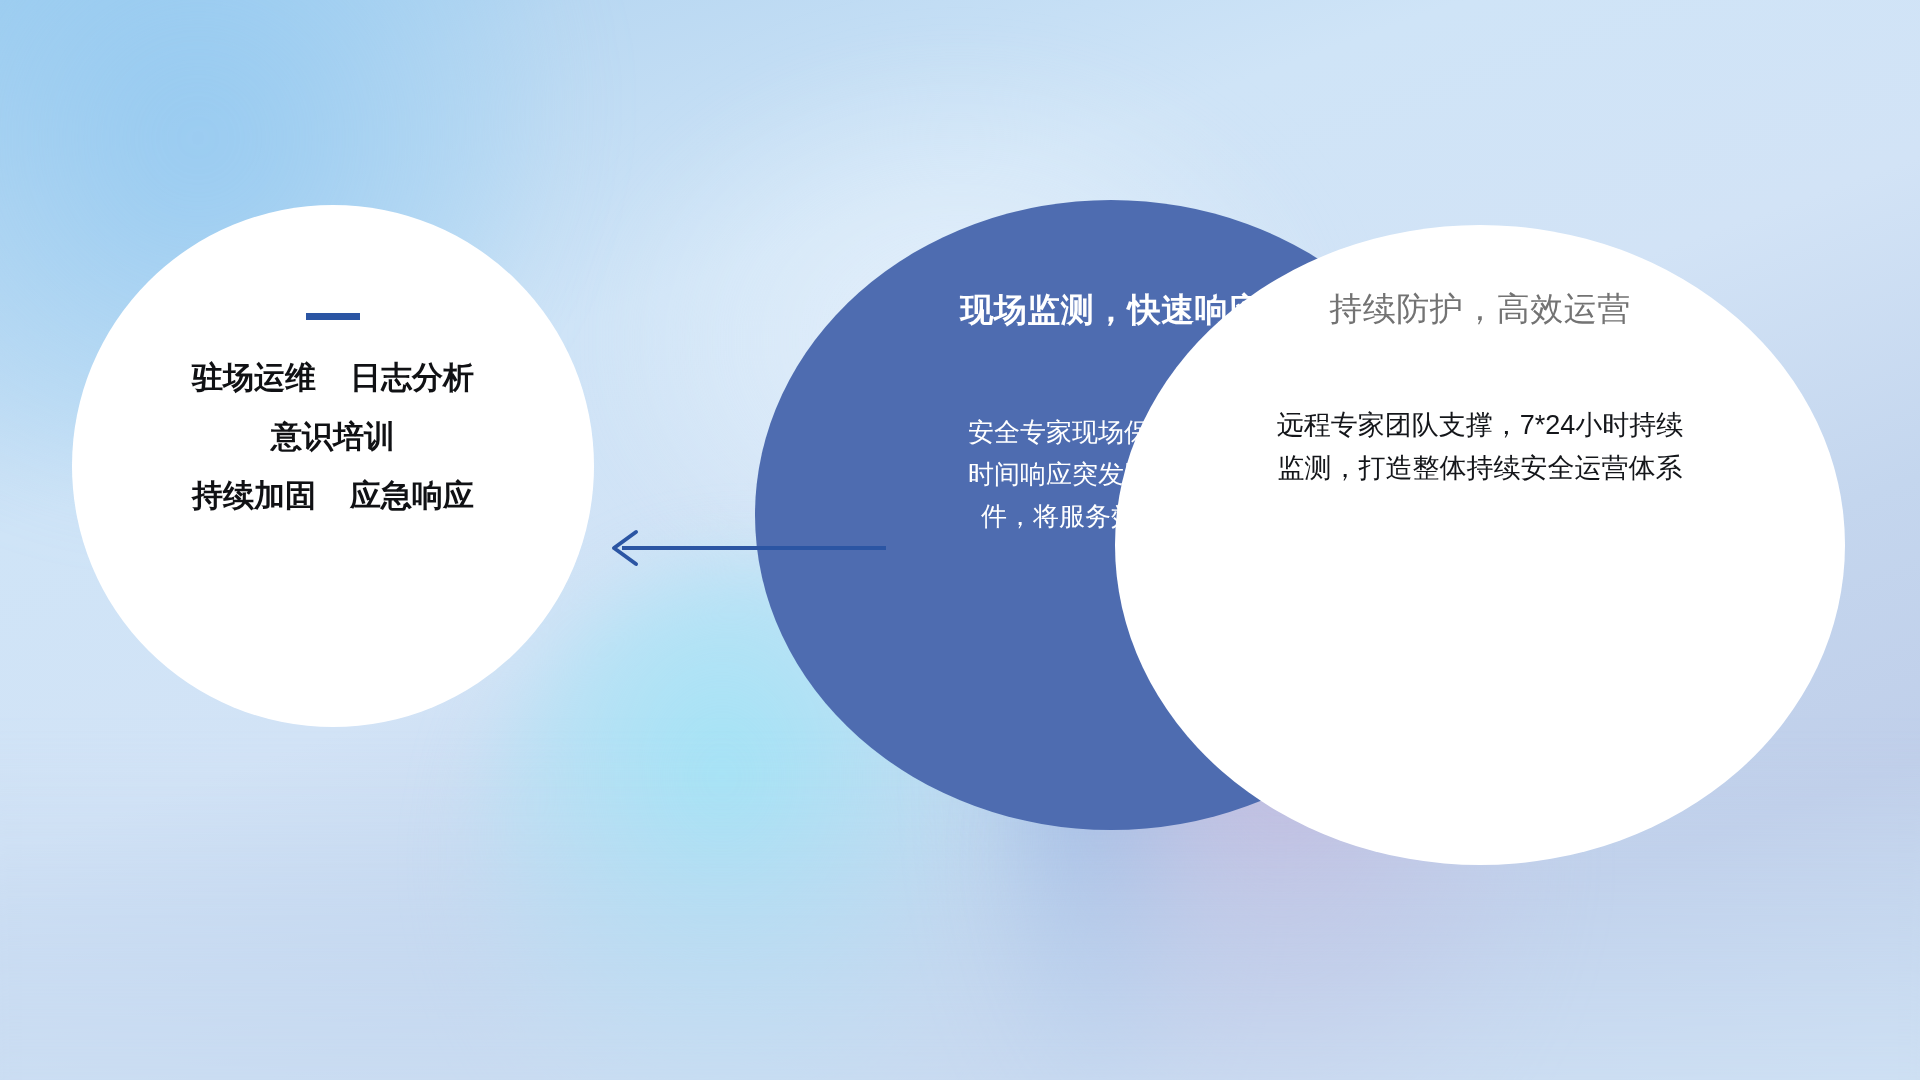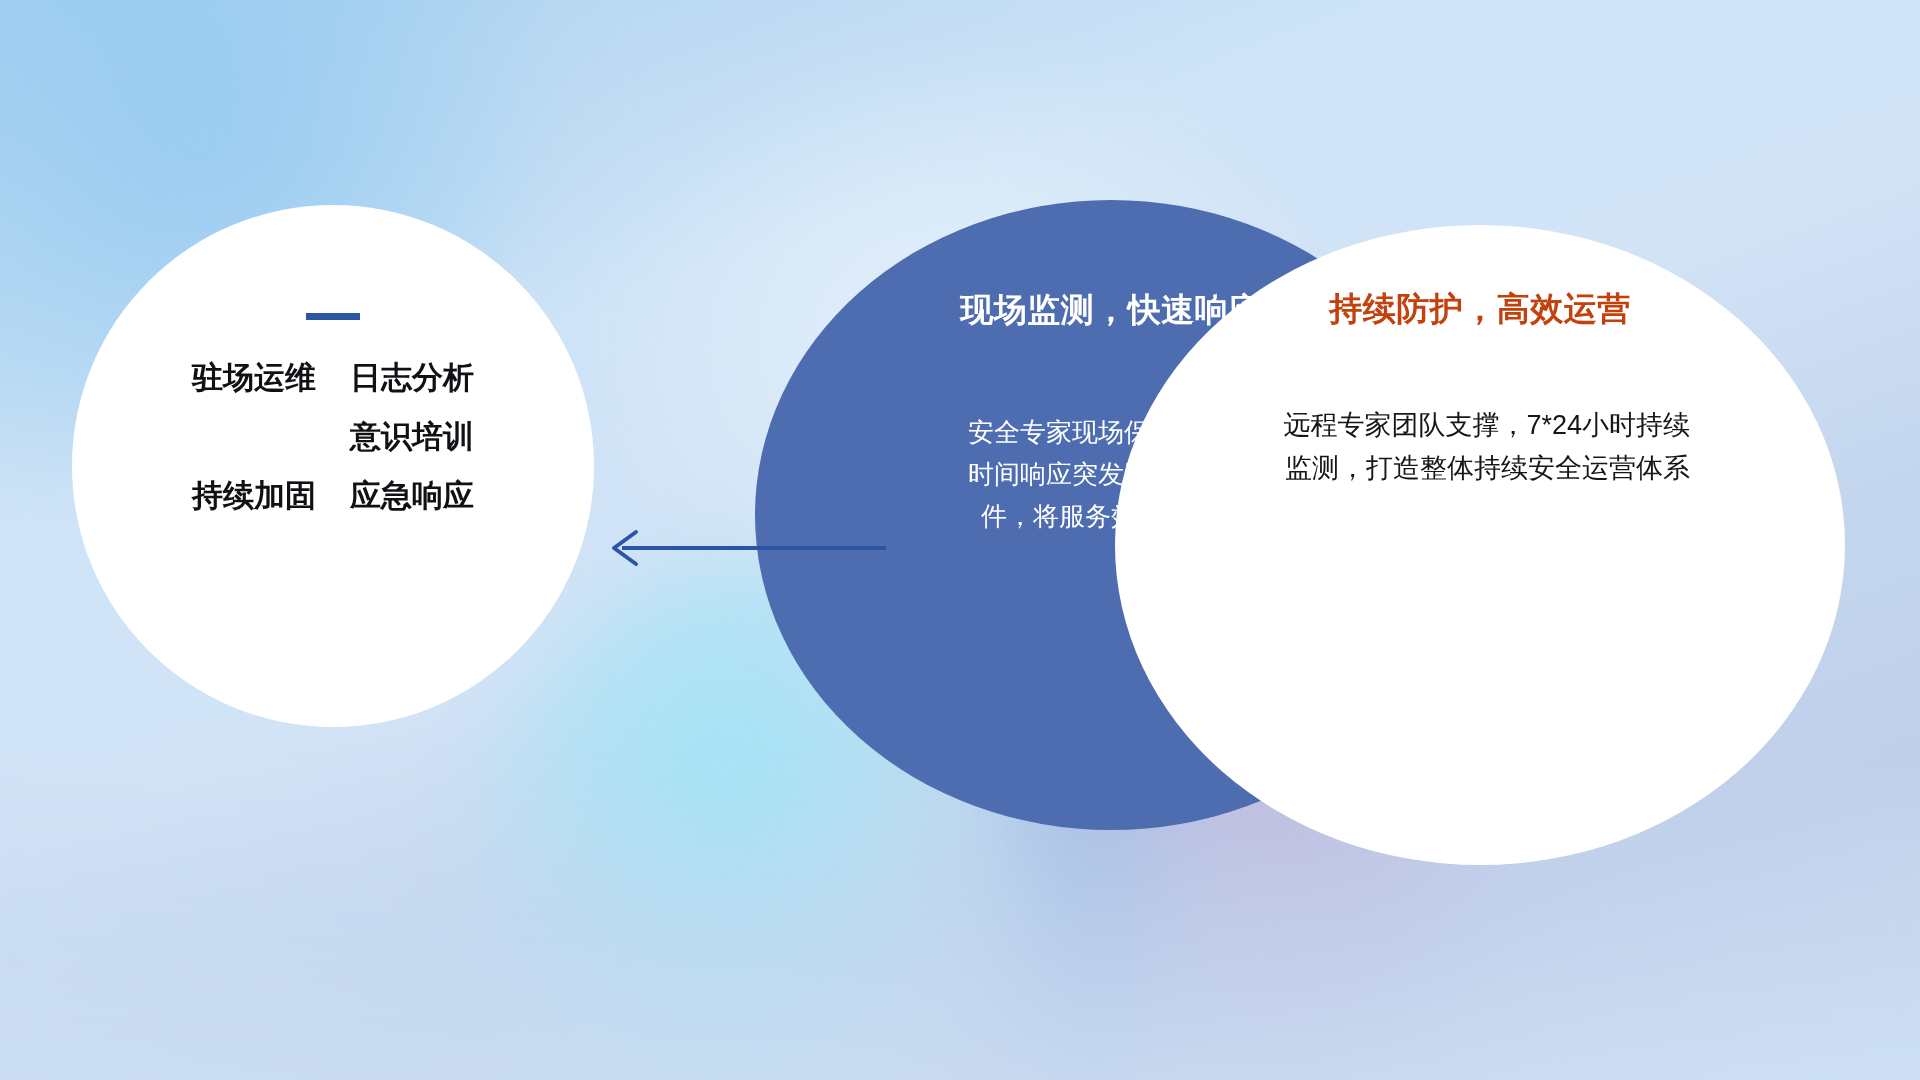--- a/index.html
+++ b/index.html
@@ -156,21 +156,20 @@
   .left-lines {
     text-align: center;
     color: #101114;
     font-weight: bold;
     font-size: 31px;
     line-height: 1.0;
   }
   .left-lines .row {
     white-space: nowrap;
     margin-bottom: 28px;
-    text-align: right;
   }
   .left-lines .row:last-child {
     margin-bottom: 0;
     margin-top: 16px;
   }
   .left-lines .word + .word {
     margin-left: 34px;
   }
 
   
@@ -185,33 +184,33 @@
     margin-top: 78px;
     width: 300px;
     color: #ffffff;
     font-size: 26px;
     line-height: 1.62;
     text-align: center;
   }
 
   
   #circle-right .card-title {
-    color: #c2410c;
-    font-weight: bold;
+    color: #737373;
+    font-weight: normal;
     font-size: 33px;
     white-space: nowrap;
     letter-spacing: 0.5px;
   }
   #circle-right .card-body {
     margin-top: 72px;
     width: 420px;
     color: #14161a;
     font-size: 27px;
     line-height: 1.60;
-    text-align: right;
+    text-align: center;
   }
 
   
   #arrow {
     position: absolute;
     left: 600px;
     top: 512px;
     width: 290px;
     height: 72px;
     z-index: 6;

